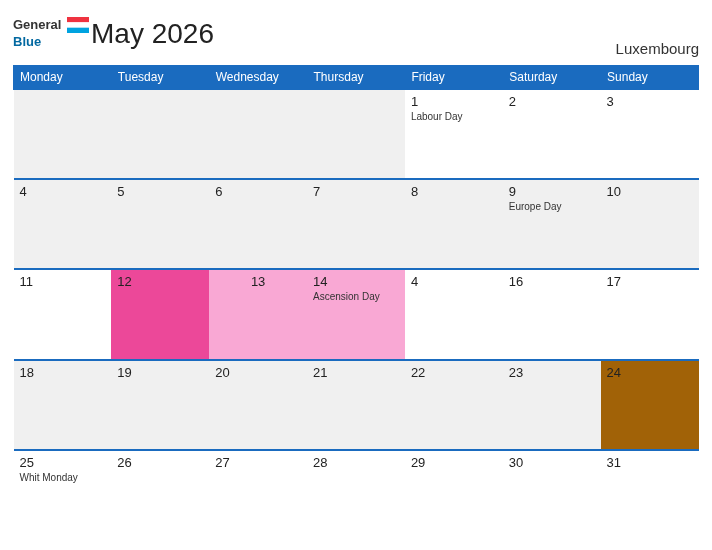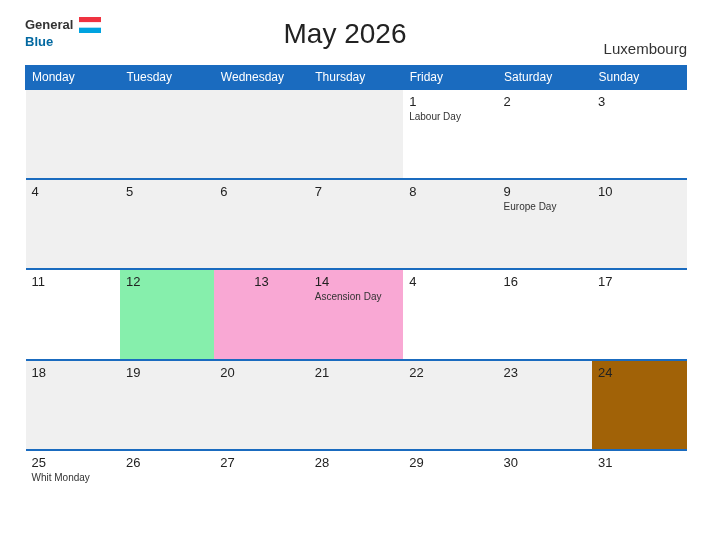--- a/index.html
+++ b/index.html
@@ -6,21 +6,21 @@
     body {
       width: 712px;
       height: 550px;
       font-family: Arial, sans-serif;
       background: #fff;
       overflow: hidden;
     }
     .page {
       width: 712px;
       height: 550px;
-      padding: 10px 25px;
+      padding: 10px 13px;
       display: flex;
       flex-direction: column;
     }
     .header {
       display: flex;
       align-items: center;
       justify-content: space-between;
       margin-bottom: 8px;
     }
     .logo {
@@ -34,21 +34,20 @@
       width: 22px;
       height: 16px;
       margin: 0 2px;
       display: inline-block;
       vertical-align: middle;
     }
     .calendar-title {
       font-size: 28px;
       font-weight: normal;
       color: #222;
-      text-align: center;
       flex: 1;
     }
     .country-name {
       font-size: 15px;
       color: #333;
       text-align: right;
       min-width: 100px;
       margin-top: 30px;
     }
     .calendar-table {
@@ -166,21 +165,21 @@
             <span class="holiday-name">Europe Day</span>
           </td>
           <td style="background: rgb(240, 240, 240);">
             <span class="day-num">10</span>
           </td>
         </tr>
         <tr>
           <td style="background: rgb(255, 255, 255);">
             <span class="day-num">11</span>
           </td>
-          <td style="background: #86efac;">
+          <td style="background: #ec4899;">
             <span class="day-num">12</span>
           </td>
           <td style="background: #f9a8d4; text-align: center;">
             <span class="day-num">13</span>
           </td>
           <td style="background: #f9a8d4;">
             <span class="day-num">14</span>
             <span class="holiday-name">Ascension Day</span>
           </td>
           <td style="background: rgb(255, 255, 255);">

